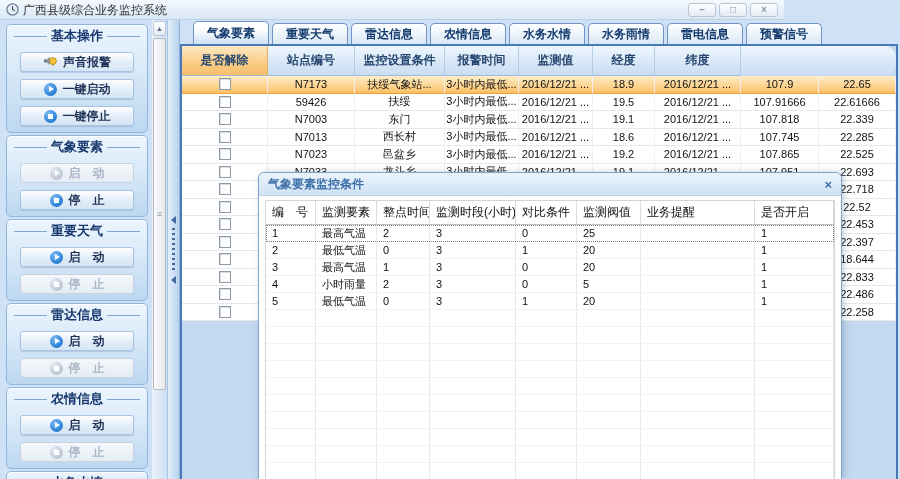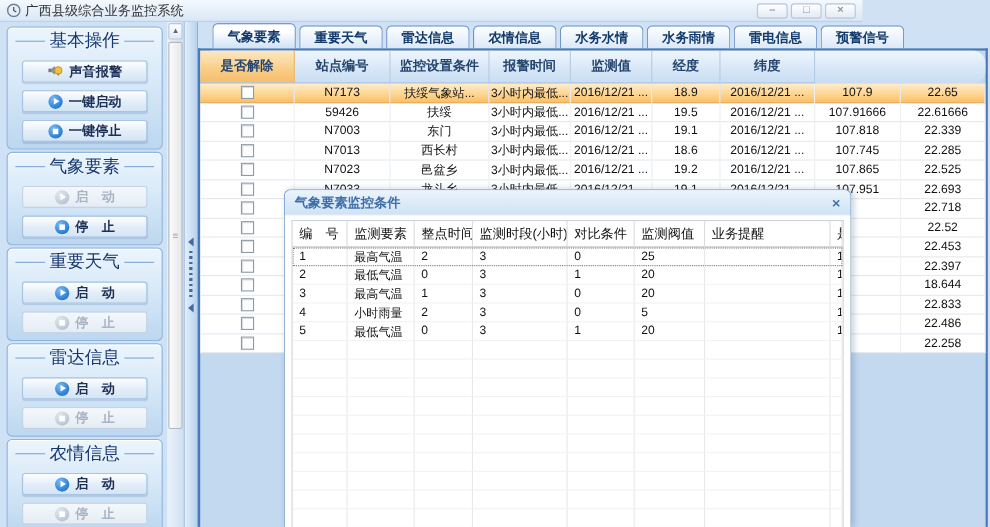--- a/index.html
+++ b/index.html
@@ -18,21 +18,21 @@
     background:linear-gradient(#ffffff,#e3ebf4); color:#8a97ab; font-size:10px;
     line-height:11px; text-align:center; font-weight:bold; }
 
   
   .sidebar { position:absolute; left:0; top:20px; width:152px; height:459px;
     background:#cfe1f4; padding-top:2px; overflow:hidden; }
   .group { margin:2px 4px 2px 6px; border:1px solid #8fb4dd; border-radius:5px;
     background:linear-gradient(180deg,#ecf5fd 0%,#d8e9f8 45%,#bcd7f0 100%);
     box-shadow:inset 0 1px 0 #ffffff; padding:1px 0 6px; }
   .group-title { display:flex; align-items:center; margin:1px 7px 0; gap:4px;
-    color:#17386e; font-size:16px; font-weight:normal; white-space:nowrap; }
+    color:#17386e; font-size:13px; font-weight:bold; white-space:nowrap; }
   .group-title::before,.group-title::after { content:""; flex:1; height:0;
     border-top:1px solid #7fa7d4; }
   .sd-btn { display:flex; align-items:center; justify-content:center; gap:6px;
     height:20px; margin:7px 13px 0; border:1px solid #a9c4e2; border-radius:3px;
     background:linear-gradient(#fefeff,#e2edf8 55%,#d5e5f4);
     font-size:12px; font-weight:bold; color:#1c2f55; box-shadow:0 1px 1px rgba(120,150,190,.35); }
   .sd-btn.disabled { color:#aab5c4; background:linear-gradient(#f4f8fb,#e4ecf4);
     border-color:#c4d3e3; box-shadow:none; }
   .ic-circle { width:13px; height:13px; border-radius:50%; position:relative; flex:0 0 auto;
     background:radial-gradient(circle at 35% 30%,#7db9f0,#2f86dd 60%,#1f63b4); }
@@ -84,21 +84,21 @@
   .g-row { height:17.5px; }
   .g-cell { display:flex; align-items:center; justify-content:center; background:#ffffff;
     border-right:1px solid #efefef; border-bottom:1px solid #e5e8ec; font-size:11px; color:#111;
     white-space:nowrap; overflow:hidden; }
   .g-row.selected .g-cell { background:linear-gradient(#ffedca,#fccf84 70%,#fbbf62);
     border-bottom-color:#f0a càng23c; border-bottom-color:#f0a23c;text-align:center; }
   .checkbox { width:12px; height:12px; border:1px solid #8f9aa5; background:#fdfdfd;
     box-shadow:inset 1px 1px 0 #d8dde2; }
 
   
-  .dialog { position:absolute; left:258px; top:172px; width:516px; bottom:0;
+  .dialog { position:absolute; left:258px; top:172px; width:584px; bottom:0;
     border:1px solid #7ea3cd; border-bottom:none; border-radius:6px 6px 0 0;
     background:#ffffff; box-shadow:2px 0 6px rgba(40,70,110,.25); z-index:10; }
   .dlg-titlebar { height:23px; border-radius:5px 5px 0 0;
     background:linear-gradient(#ebf4fc,#cfe2f4); border-bottom:1px solid #bdd2e8;
     display:flex; align-items:center; padding:0 9px; }
   .dlg-title { font-size:12px; font-weight:bold; color:#3f6fa8; }
   .dlg-close { margin-left:auto; color:#3f6fa8; font-size:13px; font-weight:bold; line-height:1; }
   .dlg-body { position:absolute; left:0; top:23px; right:0; bottom:0; background:#fff; padding:4px 6px 0; }
   .dlg-grid { border:1px solid #cdd5dd; border-bottom:none; height:100%; overflow:hidden; }
   .dlg-header,.dlg-row { display:grid;

